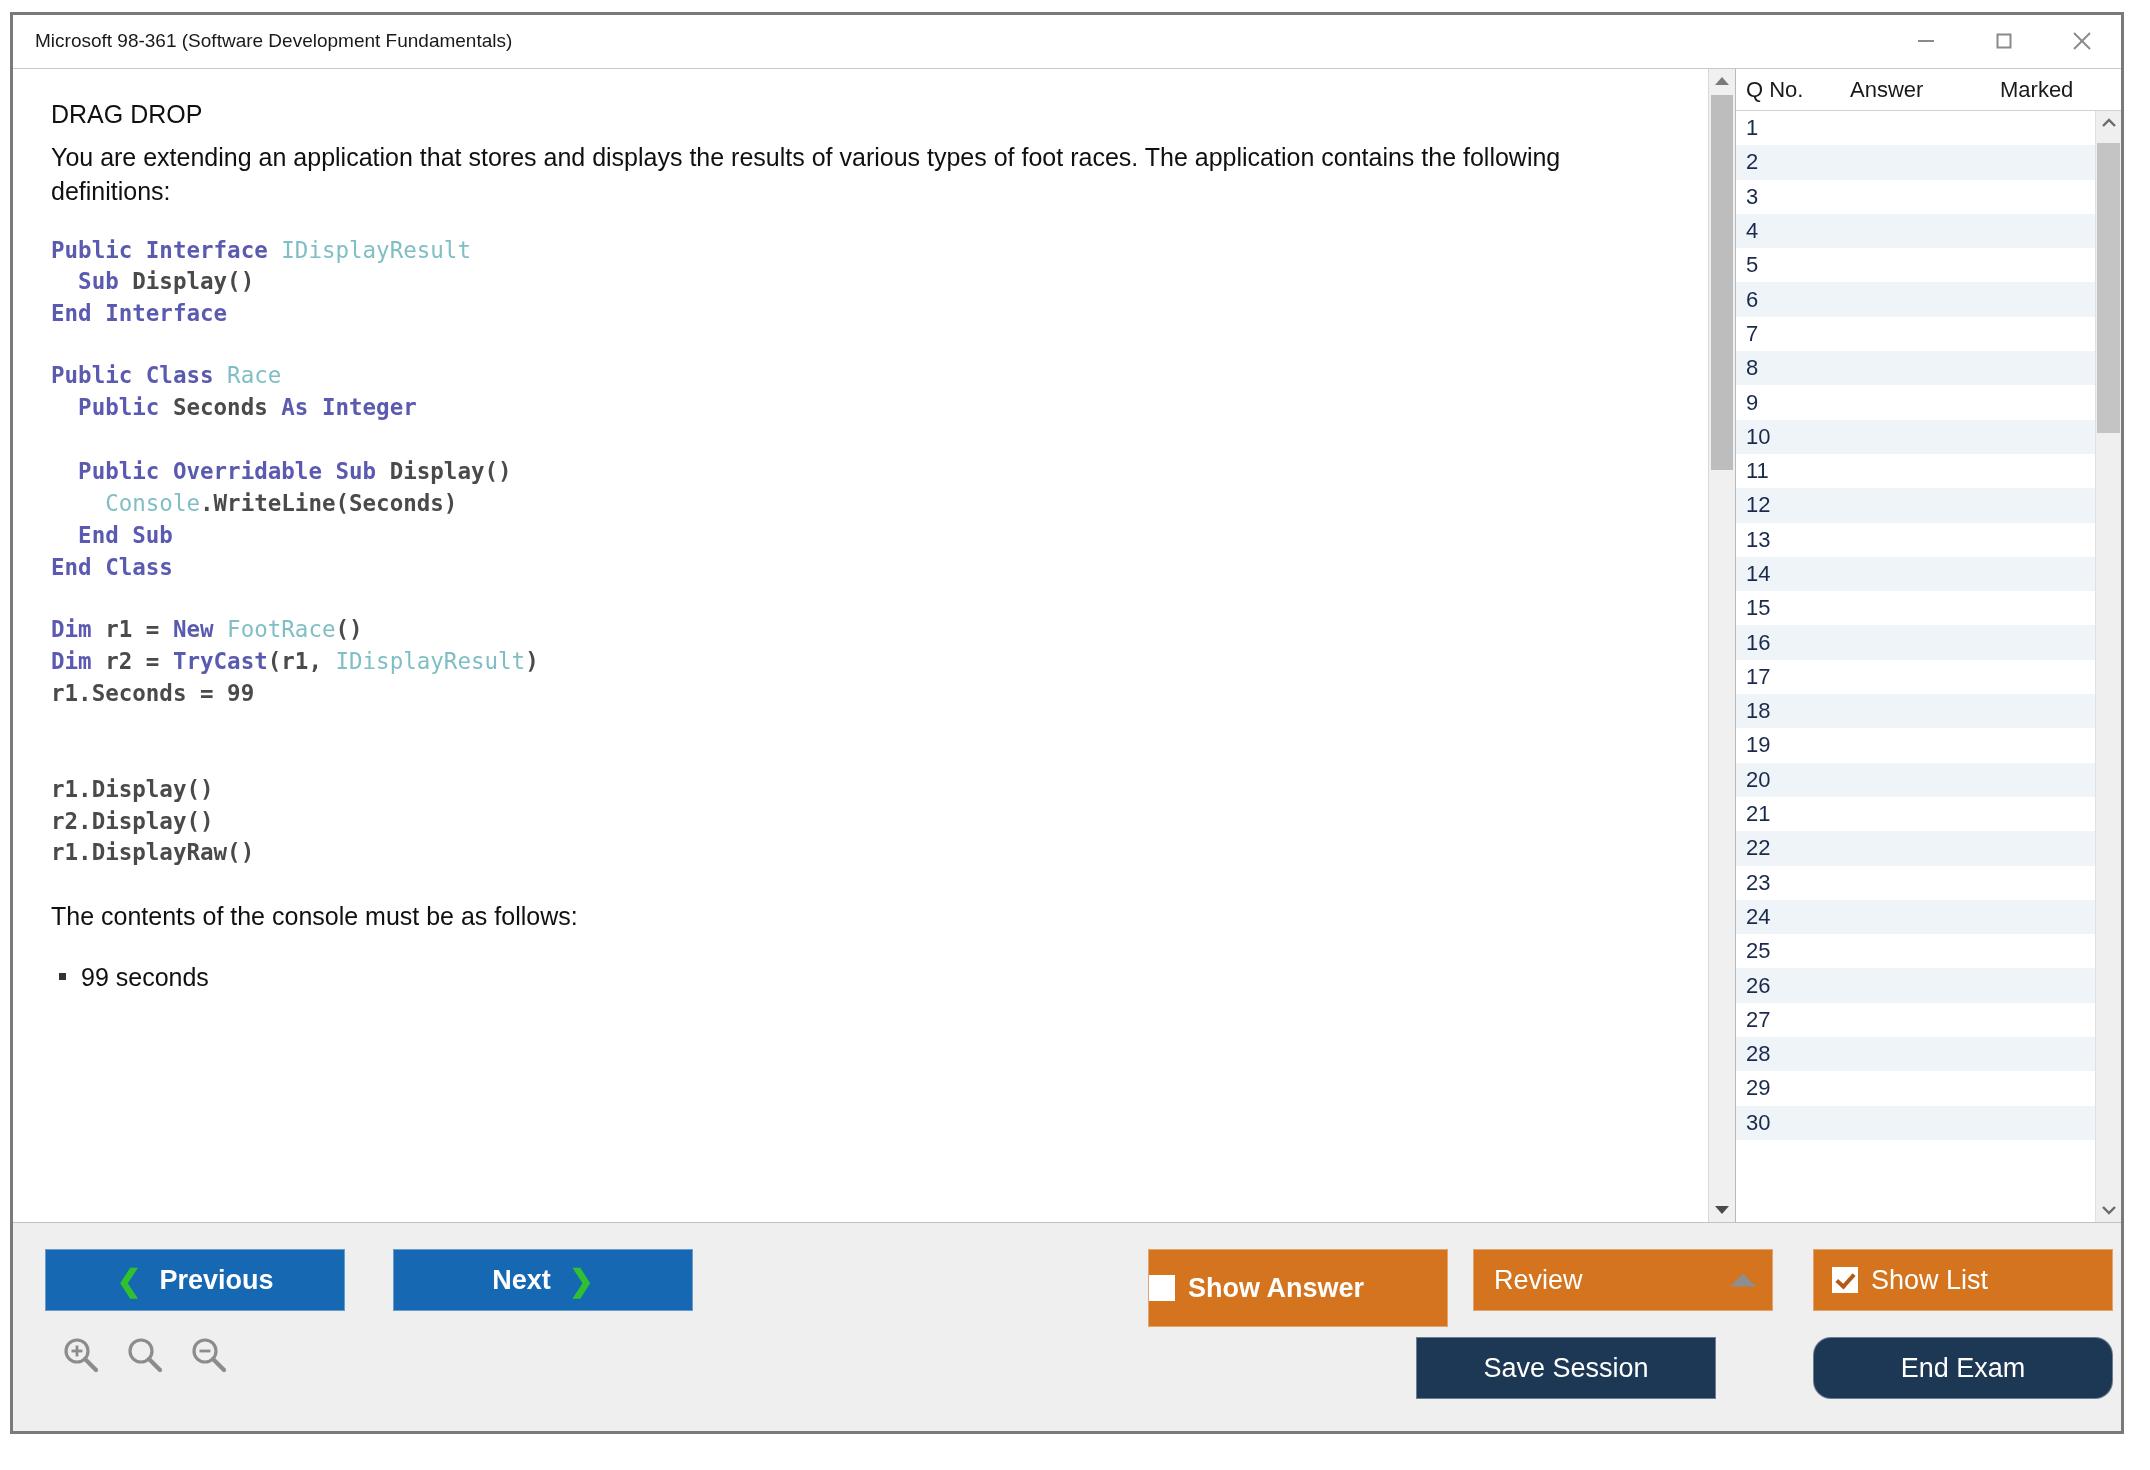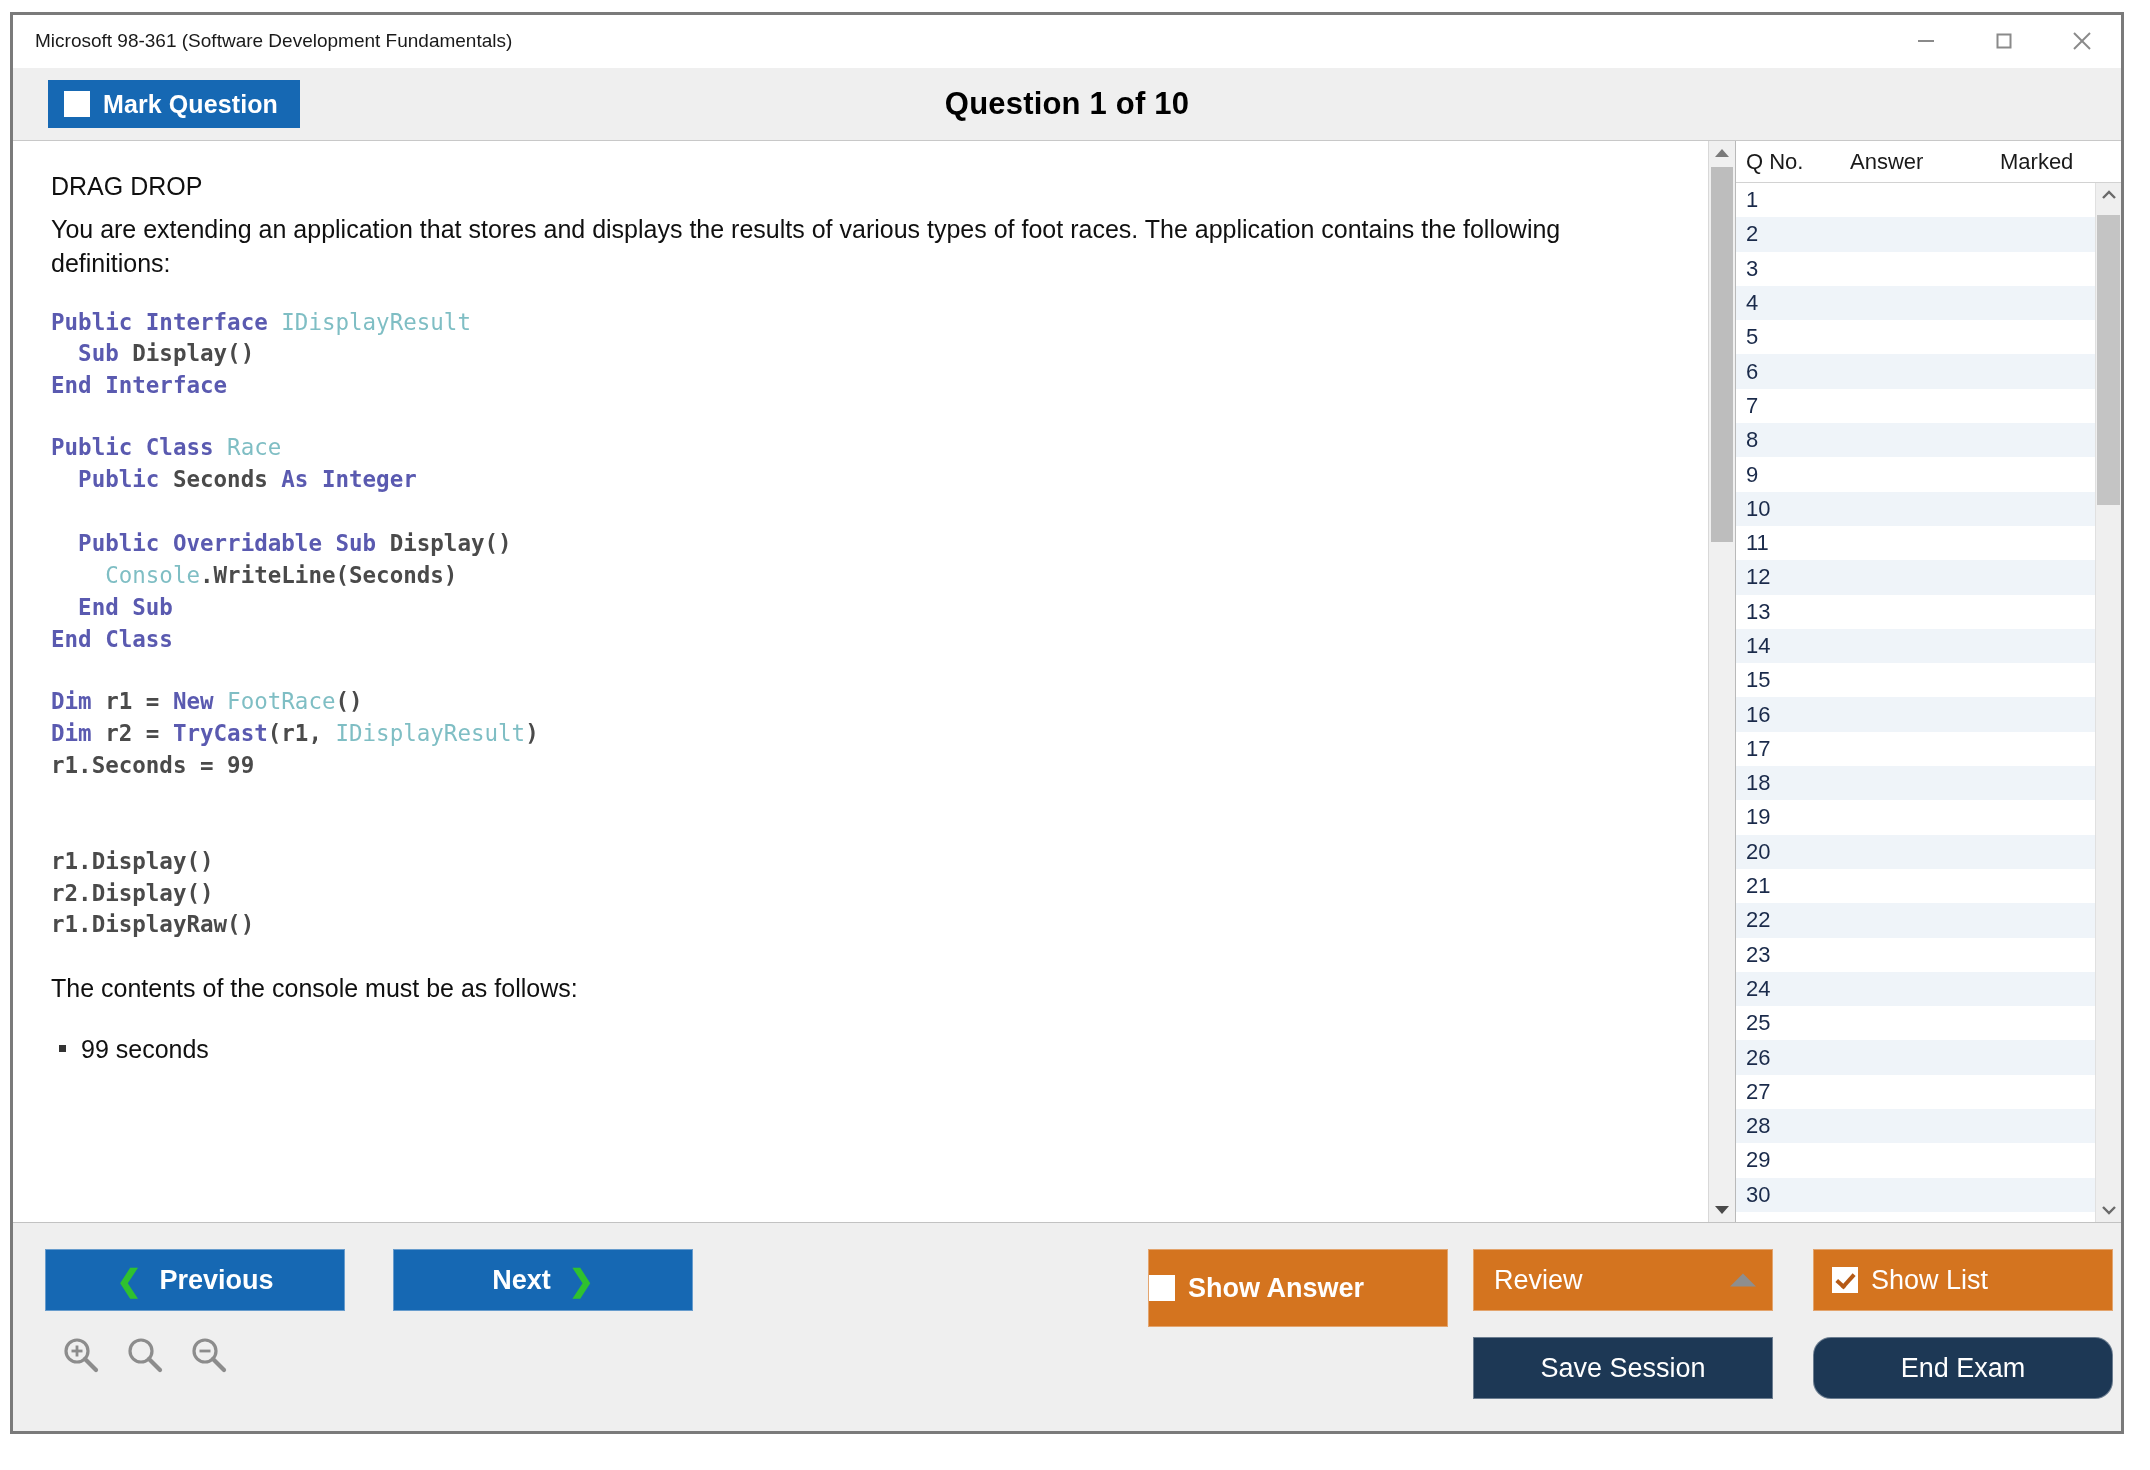--- a/index.html
+++ b/index.html
@@ -243,21 +243,21 @@
   }
   .btn.blue { background: #1668b3; }
   .btn.orange { background: #d4741f; }
   .btn.navy { background: #1d3855; }
   .btn .chev { color: #2fc12f; font-size: 30px; font-weight: bold; }
   .btn-prev  { left: 32px;   top: 26px; width: 300px; height: 62px; }
   .btn-next  { left: 380px;  top: 26px; width: 300px; height: 62px; }
   .btn-show-answer { left: 1135px; top: 26px; width: 300px; height: 78px; justify-content: flex-start; }
   .btn-review { left: 1460px; top: 26px; width: 300px; height: 62px; justify-content: flex-start; padding-left: 20px; font-weight: normal; }
   .btn-show-list { left: 1800px; top: 26px; width: 300px; height: 62px; justify-content: flex-start; padding-left: 18px; font-weight: normal; }
-  .btn-save { left: 1460px; top: 114px; width: 300px; height: 62px; font-weight: normal; }
+  .btn-save { left: 1403px; top: 114px; width: 300px; height: 62px; font-weight: normal; }
   .btn-end  { left: 1800px; top: 114px; width: 300px; height: 62px; font-weight: normal; border-radius: 18px; }
   .review-caret {
     position: absolute; right: 16px; top: 50%;
     transform: translateY(-50%);
     width: 0; height: 0;
     border-left: 13px solid transparent;
     border-right: 13px solid transparent;
     border-bottom: 13px solid #8e8e8e;
   }
   .zoomtools {
@@ -290,27 +290,20 @@
       </div>
       <div class="winbtn">
         <svg width="30" height="30" viewBox="0 0 30 30" aria-hidden="true">
           <line x1="7" y1="7" x2="23" y2="23" stroke="#8a8a8a" stroke-width="2"></line>
           <line x1="23" y1="7" x2="7" y2="23" stroke="#8a8a8a" stroke-width="2"></line>
         </svg>
       </div>
     </div>
   </div>
 
-  <div class="headerbar">
-    <div class="mark-question">
-      <span class="cbox"></span>
-      <span>Mark Question</span>
-    </div>
-    <div class="question-counter">Question 1 of 10</div>
-  </div>
 
   <div class="bodyrow">
 
     <div class="content-wrap">
       <div class="content">
         <p class="tight">DRAG DROP</p>
         <p>You are extending an application that stores and displays the results of various types of foot races. The application contains the following definitions:</p>
         <pre class="code"><span class="kw">Public Interface </span><span class="typ">IDisplayResult</span><span class="pln">
   </span><span class="kw">Sub </span><span class="pln">Display()
 </span><span class="kw">End Interface</span></pre>

